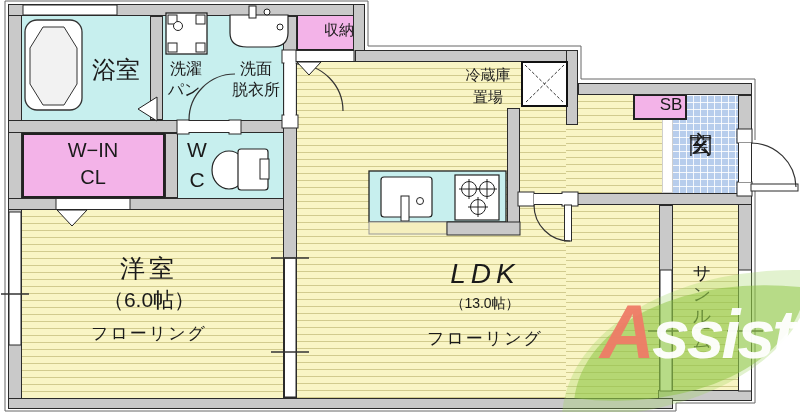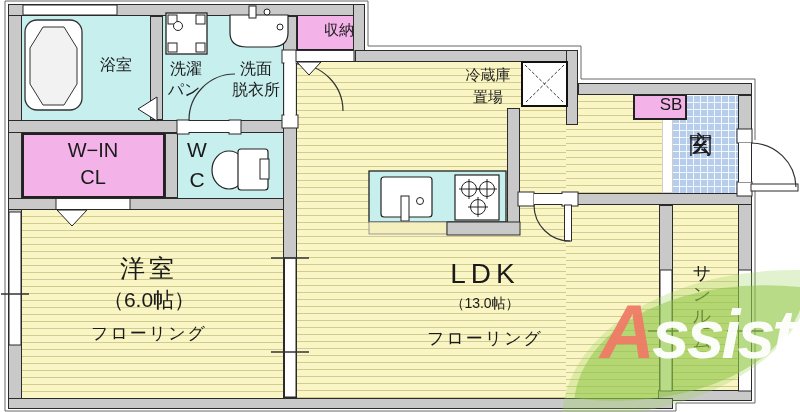--- a/index.html
+++ b/index.html
@@ -178,35 +178,35 @@
       <rect x="447" y="222" width="73" height="13" fill="#c9c9c9" stroke="#2b2b2b"></rect>
     </g>
 
     <g>
       <rect x="522" y="62" width="45" height="44" fill="#fff" stroke="#111" stroke-width="2"></rect>
       <line x1="525" y1="65" x2="564" y2="103" stroke="#333" stroke-width="1" stroke-dasharray="3,2"></line>
       <line x1="564" y1="65" x2="525" y2="103" stroke="#333" stroke-width="1" stroke-dasharray="3,2"></line>
     </g>
   </svg>
 
-  <div class="lbl" style="left:86px;top:57px;width:60px;font-size:16px;">浴室</div>
+  <div class="lbl" style="left:86px;top:57px;width:60px;font-size:24px;">浴室</div>
   <div class="lbl" style="left:158px;top:61px;width:56px;font-size:16px;">洗濯</div>
   <div class="lbl" style="left:156px;top:82px;width:56px;font-size:16px;">パン</div>
   <div class="lbl" style="left:220px;top:61px;width:72px;font-size:16px;">洗面</div>
   <div class="lbl" style="left:214px;top:82px;width:84px;font-size:16px;">脱衣所</div>
   <div class="lbl" style="left:297px;top:22px;width:57px;font-size:15px;text-align:right;">収納</div>
   <div class="lbl" style="left:40px;top:167px;width:106px;font-size:20px;">CL</div>
   <div class="lbl" style="left:40px;top:140px;width:106px;font-size:20px;">W−IN</div>
   <div class="lbl" style="left:183px;top:139px;width:28px;font-size:21px;">W</div>
   <div class="lbl" style="left:183px;top:169px;width:28px;font-size:21px;">C</div>
   <div class="lbl" style="left:455px;top:67px;width:66px;font-size:15px;">冷蔵庫</div>
   <div class="lbl" style="left:455px;top:89px;width:66px;font-size:15px;">置場</div>
   <div class="lbl" style="left:633px;top:96px;width:76px;font-size:17px;">SB</div>
   <div class="lbl vert" style="left:689px;top:112px;height:72px;font-size:23px;letter-spacing:4px;">玄関</div>
-  <div class="lbl" style="left:400px;top:259px;width:170px;font-size:28px;letter-spacing:5px;">LDK</div>
+  <div class="lbl" style="left:400px;top:259px;width:170px;font-size:28px;letter-spacing:5px;font-style:italic;">LDK</div>
   <div class="lbl" style="left:400px;top:296px;width:170px;font-size:14px;">（13.0帖）</div>
   <div class="lbl" style="left:400px;top:330px;width:170px;font-size:17px;letter-spacing:2px;">フローリング</div>
   <div class="lbl" style="left:94px;top:255px;width:110px;font-size:25px;letter-spacing:4px;">洋室</div>
   <div class="lbl" style="left:74px;top:289px;width:150px;font-size:21px;">（6.0帖）</div>
   <div class="lbl" style="left:74px;top:325px;width:150px;font-size:17px;letter-spacing:2px;">フローリング</div>
   <div class="lbl vert" style="left:692px;top:252px;height:115px;font-size:18px;letter-spacing:2px;">サンルーム</div>
 
   <div class="logo">
     <div class="leaf leaf2"></div>
     <div class="leaf leaf1"></div>

